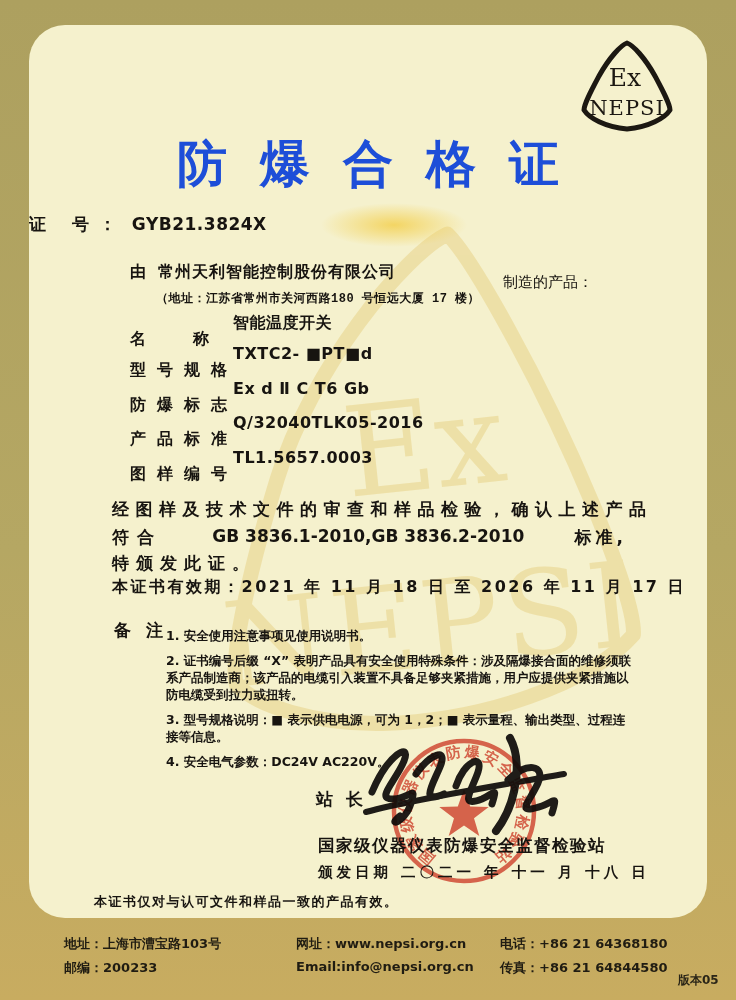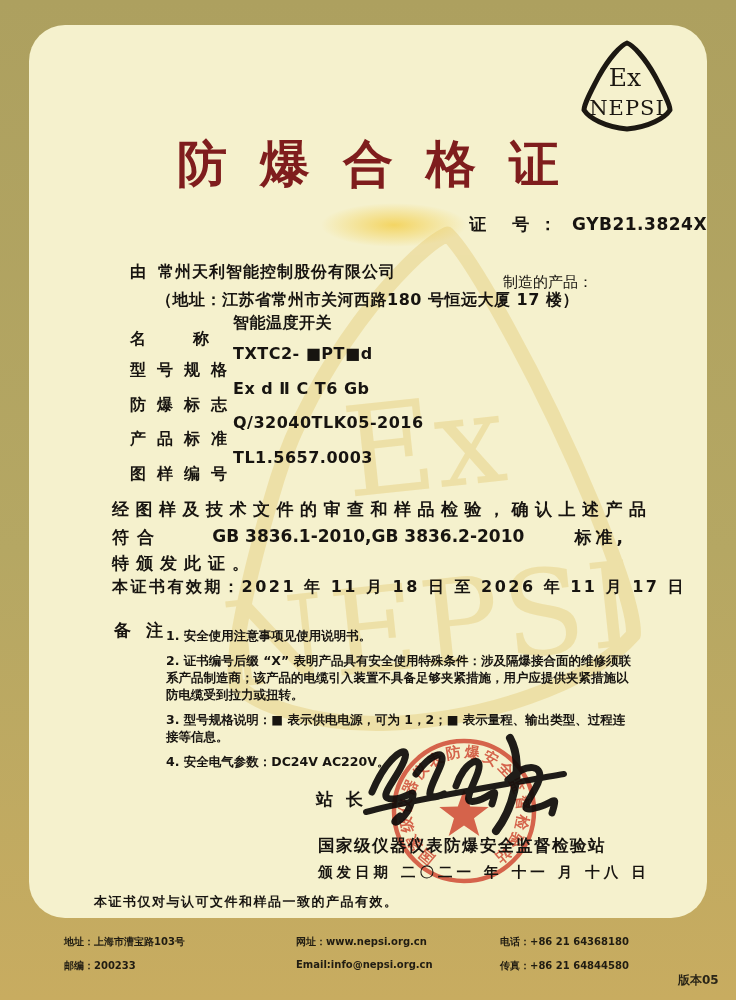--- a/index.html
+++ b/index.html
@@ -14,33 +14,33 @@
   .paper {
     position:absolute; left:29px; top:25px; width:678px; height:893px;
     background:#f5f1cd; border-radius:36px; overflow:hidden;
   }
   .abs { position:absolute; }
   .wm { opacity:.5; transform:rotate(-6deg); pointer-events:none; }
   .logo-svg text { font-family:"DejaVu Serif","Liberation Serif",serif; fill:#1c1812; }
   .title {
     left:0; top:106px; width:100%; text-align:center;
     font-size:50px; font-weight:900; letter-spacing:33px; padding-left:33px;
-    color:#7f1d1d;
+    color:#1d4ed8;
   }
-  .certno { left:0; top:188px; width:100%; text-align:right; font-size:17px; font-weight:bold; }
+  .certno { left:0; top:188px; width:100%; text-align:left; font-size:17px; font-weight:bold; }
   .certno .lbl { letter-spacing:10px; }
   .certno .val { font-weight:bold; letter-spacing:.5px; }
   .hl {
     left:292px; top:178px; width:146px; height:44px; border-radius:50%;
     background:radial-gradient(closest-side,rgba(243,210,88,.9),rgba(243,210,88,0));
   }
   .mfr-prefix { left:101px; top:237px; font-size:16px; font-weight:bold; }
   .mfr-company { left:129px; top:237px; font-size:16px; font-weight:bold; letter-spacing:1px; }
   .mfr-suffix { left:474px; top:248px; font-size:15px; font-weight:normal; }
-  .mfr-addr { left:127px; top:265px; font-size:16px; font-weight:bold; letter-spacing:.5px; }
+  .mfr-addr { left:127px; top:265px; font-size:12px; font-weight:bold; letter-spacing:.5px;font-family:Liberation Mono, monospace; }
   .frow { font-size:16px; font-weight:bold; }
   .frow .flbl { position:absolute; left:101px; white-space:nowrap; letter-spacing:11px;margin-top:16px; }
   .frow .flbl.two { letter-spacing:47px; }
   .frow .fval { position:absolute; left:204px; white-space:nowrap; letter-spacing:.5px; }
   .r-name { top:288px; } .r-model { top:319px; } .r-mark { top:354px; }
   .r-std { top:388px; } .r-draw { top:423px; }
   .stmt { left:83px; width:515px; font-size:17px; font-weight:bold; white-space:nowrap; }
   .stmt1 { top:473px; letter-spacing:6.5px; }
   .stmt2 { top:501px; display:flex; justify-content:space-between; }
   .stmt2 .pre { letter-spacing:8px; } .stmt2 .suf { letter-spacing:4px; }
@@ -49,21 +49,21 @@
   .notes-lbl { left:85px; top:594px; font-size:17px; font-weight:bold; letter-spacing:15px; }
   .notes { left:137px; top:594px; width:466px; font-size:12.5px; font-weight:bold; line-height:17px; }
   .notes .nitem { margin-bottom:0;margin-top:8px; }
   .sig-svg { left:329px; top:703px; z-index:6; opacity:.92; }
   .stamp-svg { left:360px; top:711px; z-index:5; mix-blend-mode:multiply; opacity:.85; }
   .stamp-svg text { font-weight:bold; }
   .post-lbl { left:287px; top:763px; font-size:17px; font-weight:bold; letter-spacing:13px; z-index:4; }
   .station { left:289px; top:810px; font-size:16.5px; font-weight:bold; letter-spacing:1.5px; z-index:7; white-space:nowrap; }
   .issue-date { left:289px; top:838px; font-size:14.5px; font-weight:bold; letter-spacing:4px; z-index:7; white-space:nowrap; }
   .legal { left:65px; top:868px; font-size:13px; font-weight:bold; letter-spacing:1.5px; }
-  .contact { font-size:10px; font-weight:bold; color:#201c12; white-space:nowrap;text-align:center; }
+  .contact { font-size:13px; font-weight:bold; color:#201c12; white-space:nowrap;text-align:center; }
   .c1 { left:64px; } .c2 { left:296px; } .c3 { left:500px; }
   .row1 { top:935px; } .row2 { top:959px; }
   .version { left:678px; top:972px; font-size:12px; font-weight:bold; color:#2a2517; }
 </style>
 </head>
 <body>
 
 <div class="paper">
 
   <svg class="abs wm" style="left:100px; top:200px;" width="570" height="530" viewBox="0 0 570 530">

